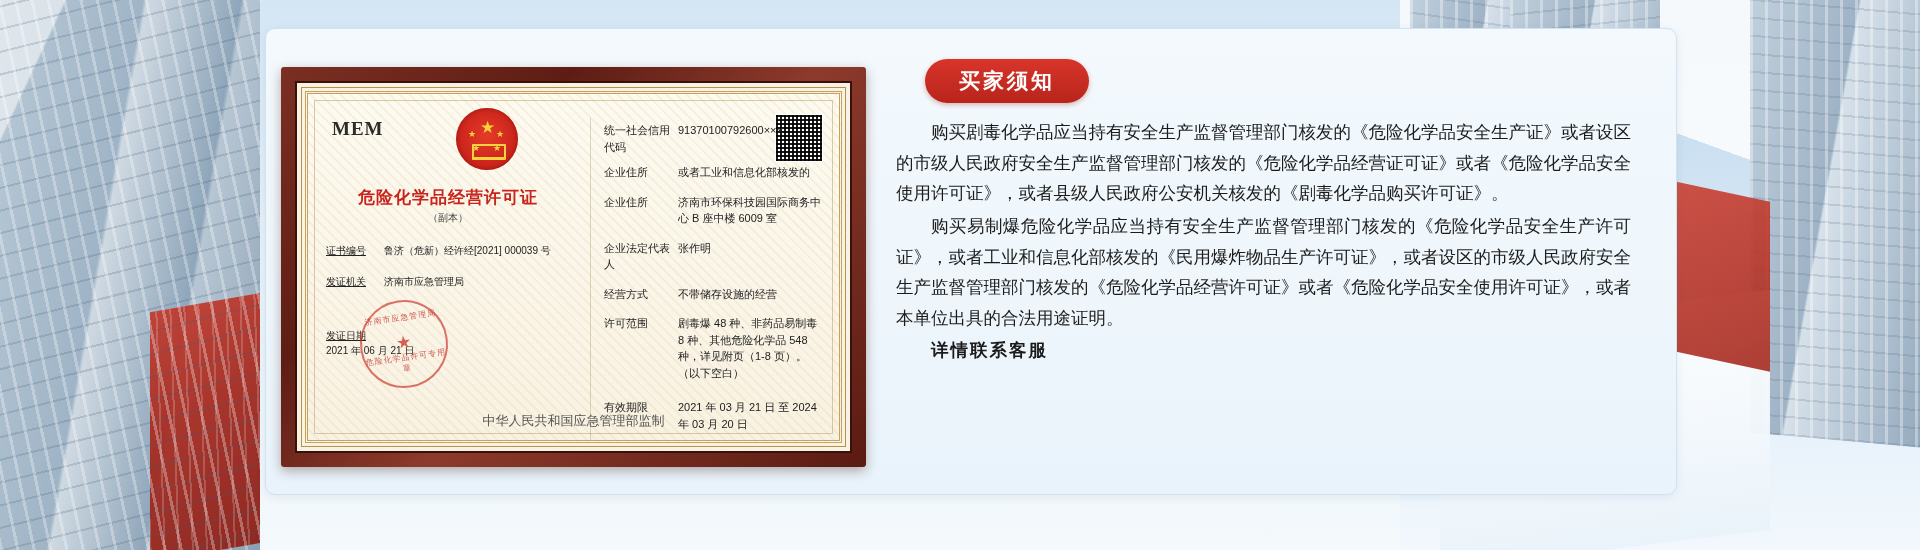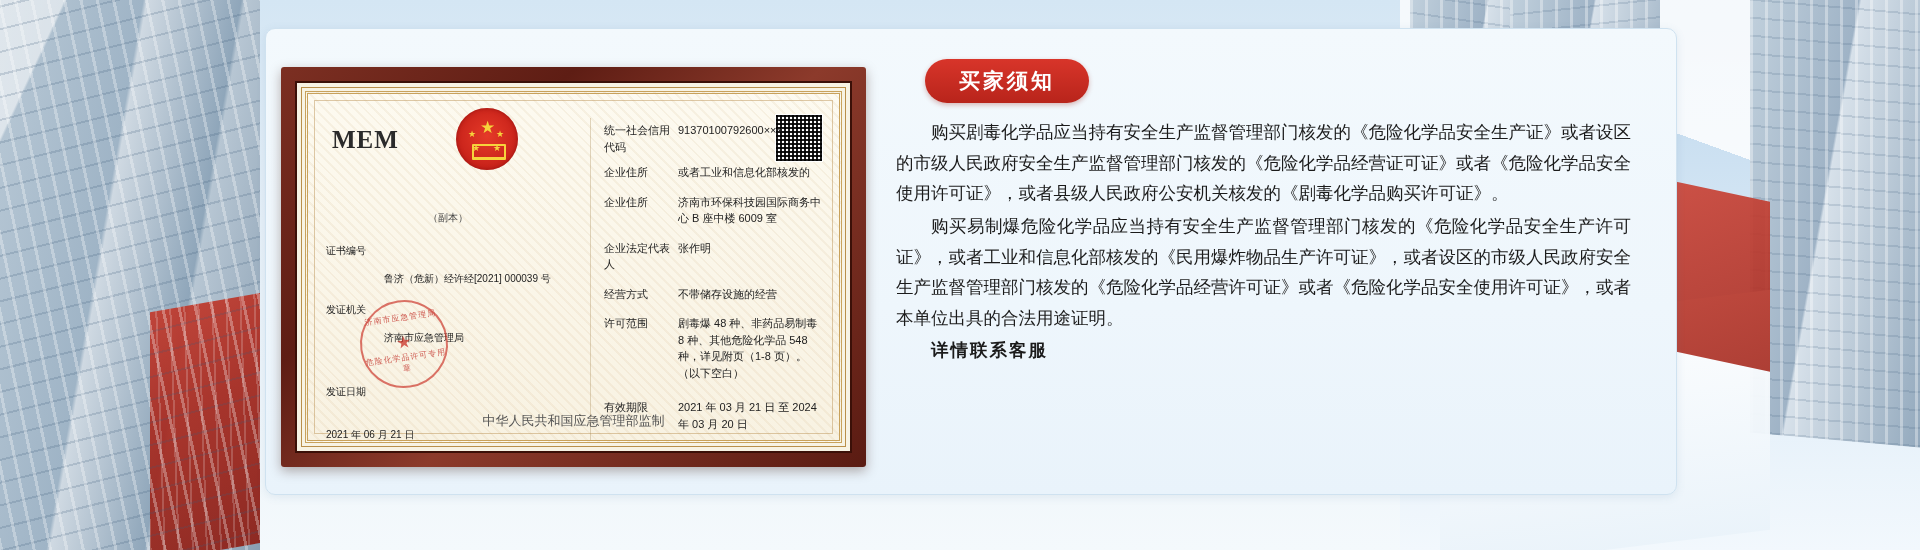--- a/index.html
+++ b/index.html
@@ -150,24 +150,24 @@
   .cert-paper::before {
     content: "";
     position: absolute;
     inset: 6px;
     border: 1px solid rgba(190,150,90,0.5);
     pointer-events: none;
   }
 
   .cert-mem {
     position: absolute;
-    left: 24px; top: 32px;
+    left: 24px; top: 24px;
     font-family: "Liberation Serif", "DejaVu Serif", serif;
     font-weight: bold;
-    font-size: 25px;
+    font-size: 19px;
     letter-spacing: 1px;
     color: #2b2b2b;
   }
   .cert-emblem {
     position: absolute;
     left: 148px; top: 14px;
     width: 62px; height: 62px;
     border-radius: 50%;
     background: radial-gradient(circle at 50% 45%, #e53a28 0%, #c8221a 70%, #a6140f 100%);
     box-shadow: inset 0 0 4px rgba(120,10,10,.6);
@@ -221,25 +221,25 @@
     line-height: 1.45;
   }
   .cert-left-fields .row {
     display: flex;
     margin-bottom: 16px;
   }
   .cert-left-fields .lbl {
     width: 58px;
     flex: none;
     color: #222;
+    text-decoration: underline;
   }
   .cert-left-fields .val {
     flex: 1;
     color: #222;
-    margin-top: 28px;
   }
 
   .cert-seal {
     position: absolute;
     left: 52px; top: 206px;
     width: 84px; height: 84px;
     border-radius: 50%;
     border: 2px solid rgba(200,40,30,0.75);
     color: rgba(190,30,25,0.85);
     transform: rotate(-8deg);
@@ -376,20 +376,21 @@
 
             <div class="cert-emblem">
               <span class="star s0">★</span>
               <span class="star s1">★</span>
               <span class="star s2">★</span>
               <span class="star s3">★</span>
               <span class="star s4">★</span>
               <span class="gate"></span>
             </div>
 
+            <div class="cert-title">危险化学品经营许可证</div>
             <div class="cert-subtitle">（副本）</div>
 
             <div class="cert-left-fields">
               <div class="row">
                 <span class="lbl">证书编号</span>
                 <span class="val">鲁济（危新）经许经[2021] 000039 号</span>
               </div>
               <div class="row">
                 <span class="lbl">发证机关</span>
                 <span class="val">济南市应急管理局</span>

